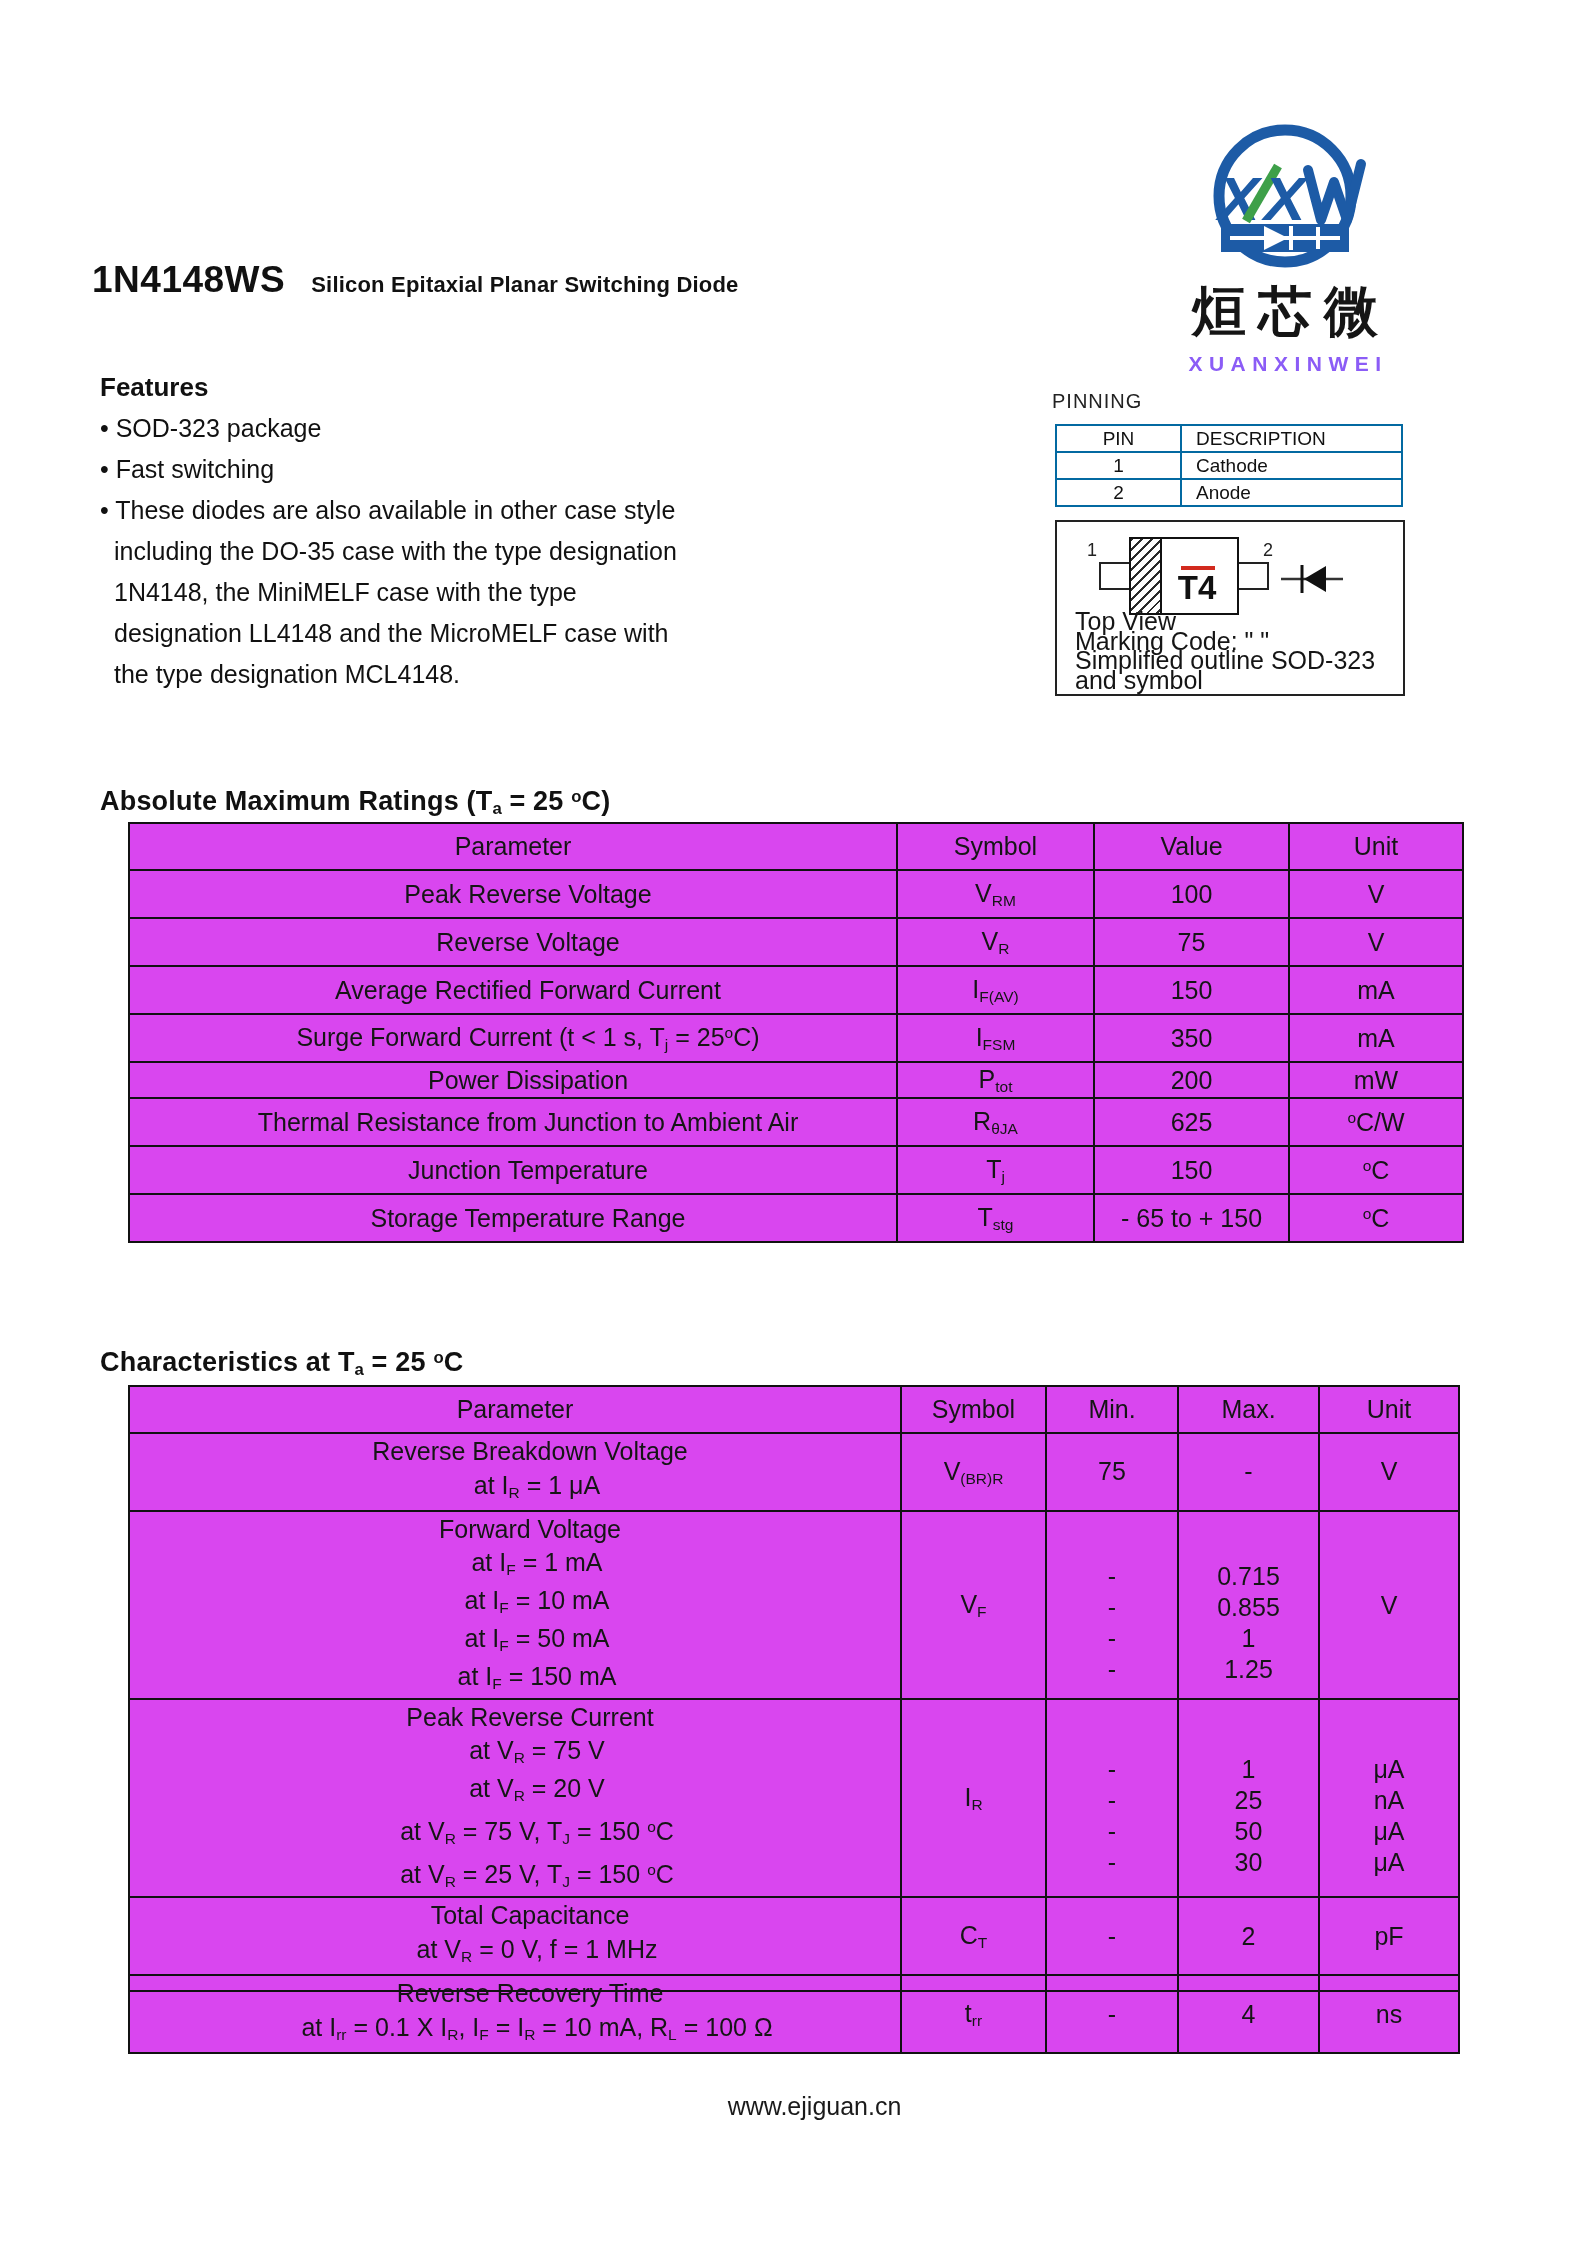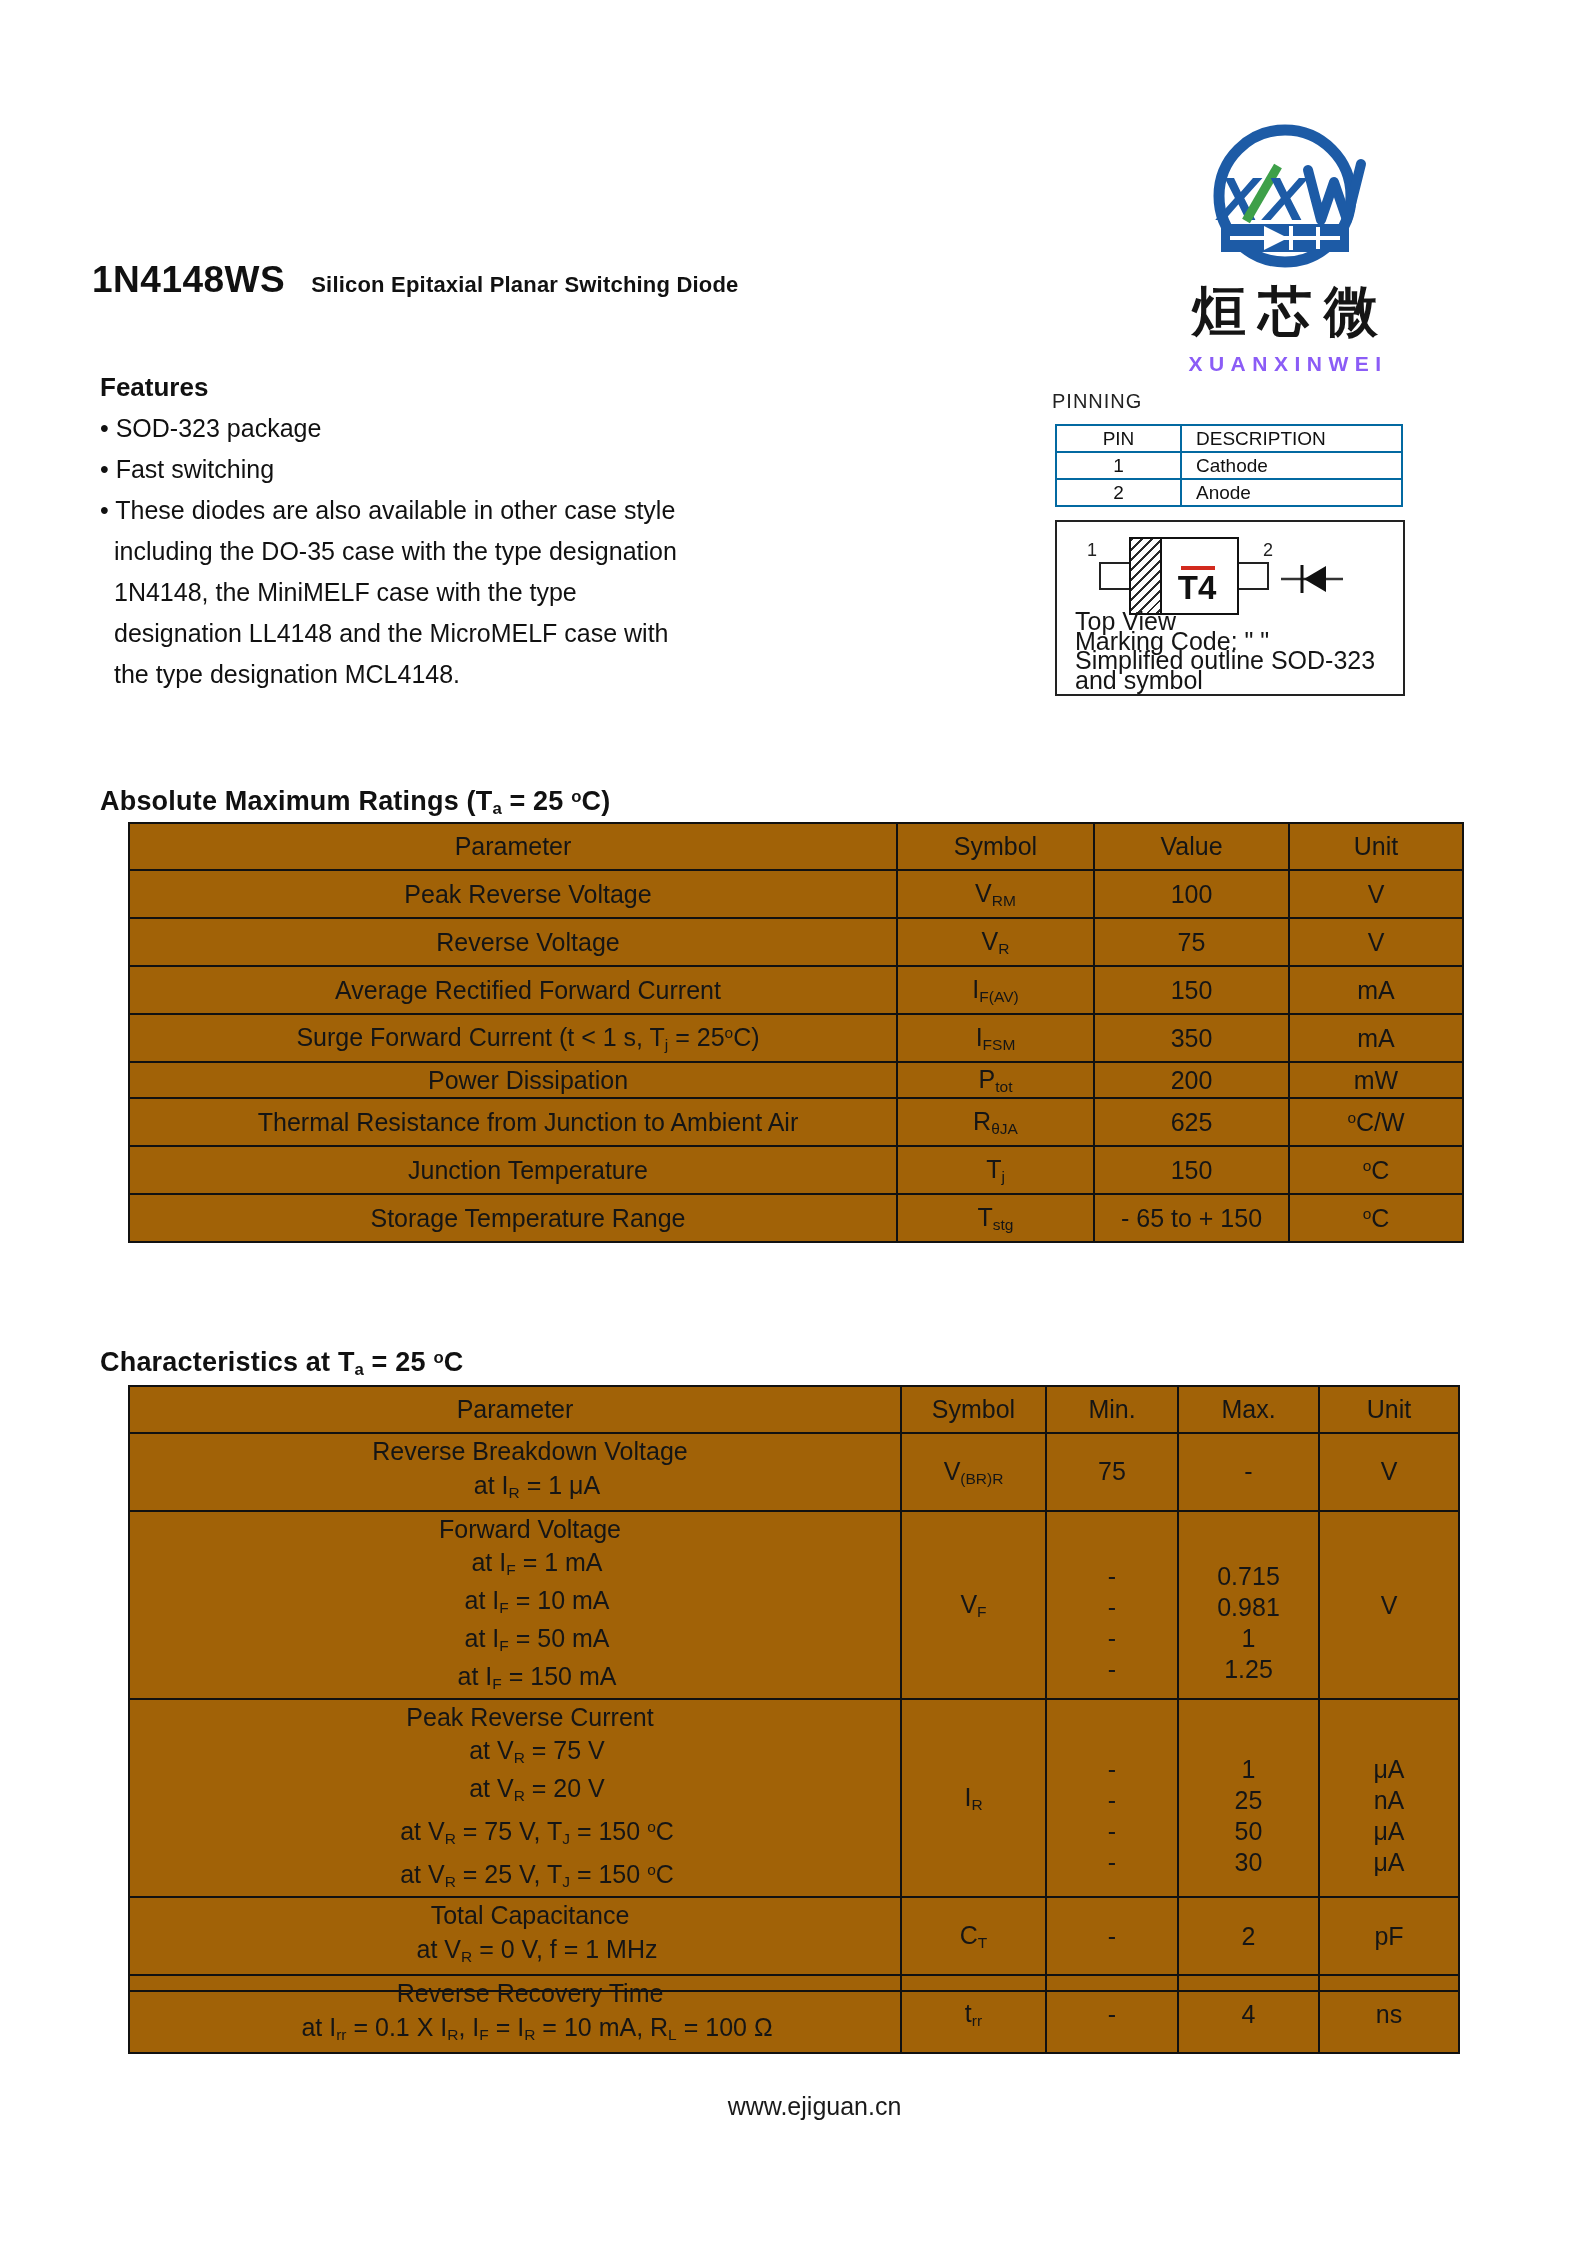--- a/index.html
+++ b/index.html
@@ -46,21 +46,21 @@
     background:repeating-linear-gradient(135deg, #2a2a2a 0 2px, #ffffff 2px 7px); }
   .pkg-marking { position:absolute; left:98px; top:47px; width:84px; text-align:center;
     font-size:33px; font-weight:bold; color:#111; }
   .pkg-redline { position:absolute; left:124px; top:44px; width:34px; height:4px; background:#d22a1e; }
   .pkg-caption { position:absolute; left:18px; top:90px; font-size:25px; line-height:19.5px; color:#151515; }
 
   
   .sec-head { font-size:27px; font-weight:bold; letter-spacing:0.2px; }
 
   
-  table.data { border-collapse:collapse; table-layout:fixed; background:#a16207; font-size:25px; color:#151515; }
+  table.data { border-collapse:collapse; table-layout:fixed; background:#d946ef; font-size:25px; color:#151515; }
   table.data td { border:2px solid #111; padding:0; text-align:center; vertical-align:middle; }
   table.data td.param { text-align:center; padding-left:30px; }
   table.data tr.hdr td { font-weight:normal; }
   .pline { line-height:34px; white-space:nowrap; }
   .pline.cond { padding-left:14px; }
   td.top { vertical-align:top; padding-top:5px; }
   .lt { line-height:35px; white-space:nowrap; }  
   .lc { line-height:31px; white-space:nowrap; }  
   .spacer { height:35px; }
   .char-bottom { border-top:2px solid #111; }
@@ -257,21 +257,21 @@
       <td class="top">
         <div class="spacer"></div>
         <div class="lc">-</div>
         <div class="lc">-</div>
         <div class="lc">-</div>
         <div class="lc">-</div>
       </td>
       <td class="top">
         <div class="spacer"></div>
         <div class="lc">0.715</div>
-        <div class="lc">0.981</div>
+        <div class="lc">0.855</div>
         <div class="lc">1</div>
         <div class="lc">1.25</div>
       </td>
       <td>V</td>
     </tr>
 
     <tr style="height:162px;">
       <td class="param top">
         <div class="lt">Peak Reverse Current</div>
         <div class="lc cond pline">at V<sub>R</sub> = 75 V</div>

